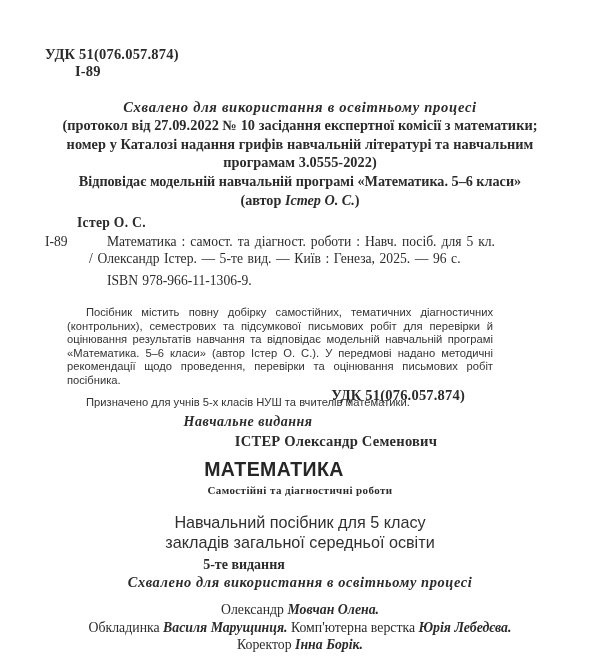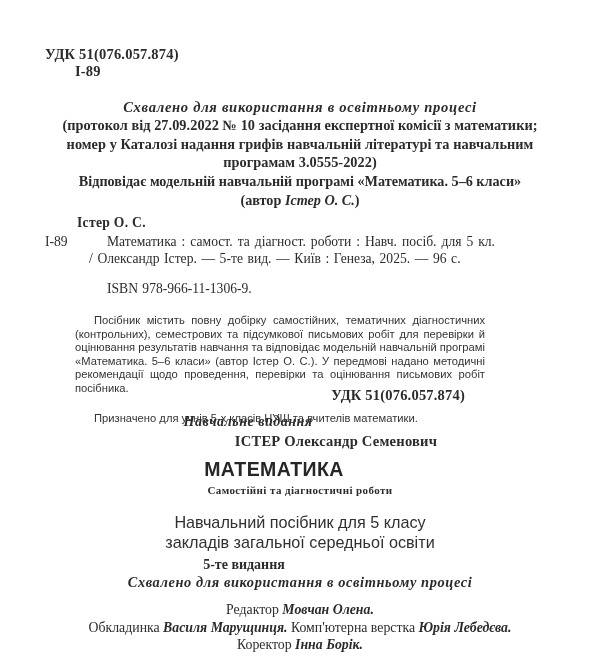--- a/index.html
+++ b/index.html
@@ -97,38 +97,38 @@
   .biblio .entry {
     margin-left: 44px;
     text-align: justify;
     text-justify: inter-word;
     word-spacing: 1.2px;
   }
   .biblio .entry .first { padding-left: 18px; }
   .biblio .isbn {
     margin-left: 44px;
     padding-left: 18px;
-    margin-top: 12px;
+    margin-top: 4px;
     word-spacing: 1px;
   }
 
   
   .annotation {
     position: absolute;
     left: 59px;
     top: 298px;
     width: 442px;
     font-family: "Liberation Sans", "DejaVu Sans", sans-serif;
     font-size: 11.2px;
     line-height: 13.6px;
     text-align: justify;
     text-justify: inter-word;
     color: #333333;
   }
-  .annotation p { margin: 16px; text-indent: 19px; }
+  .annotation p { margin: 8px; text-indent: 19px; }
   .annotation p + p { margin-top: 0px; }
 
   
   .udk-repeat {
     position: absolute;
     left: 45px;
     top: 387px;
     width: 420px;
     text-align: right;
     font-size: 14.5px;
@@ -266,18 +266,18 @@
   <div class="title-sub serif">Самостійні та діагностичні роботи</div>
 
   <div class="descr sans">
     <div>Навчальний посібник для 5 класу</div>
     <div>закладів загальної середньої освіти</div>
   </div>
   <div class="edition serif">5-те видання</div>
   <div class="approved-2 serif">Схвалено для використання в освітньому процесі</div>
 
   <div class="credits serif">
-    <div><span>Редактор </span><span class="nm">Мовчан Олена.</span></div>
+    <div><span>Олександр </span><span class="nm">Мовчан Олена.</span></div>
     <div><span>Обкладинка </span><span class="nm">Василя Марущинця.</span><span> Комп'ютерна верстка </span><span class="nm">Юрія Лебедєва.</span></div>
     <div><span>Коректор </span><span class="nm">Інна Борік.</span></div>
   </div>
 
 </div>
 
 </body></html>

